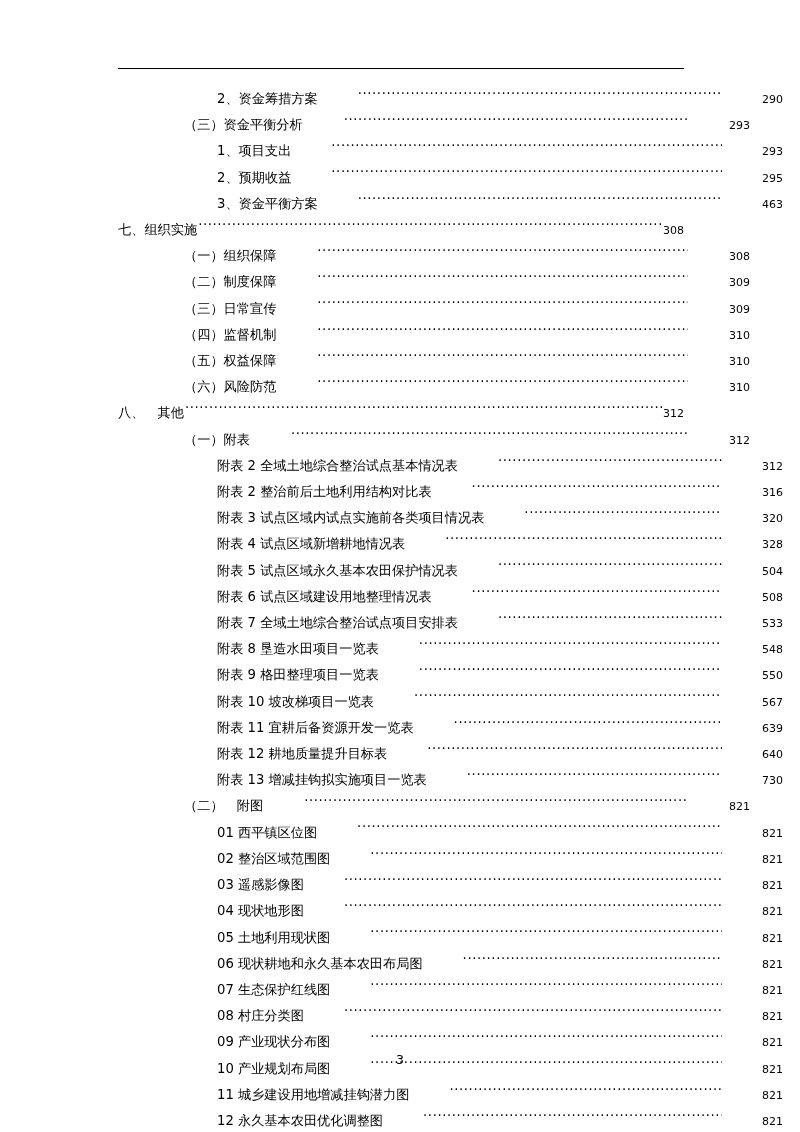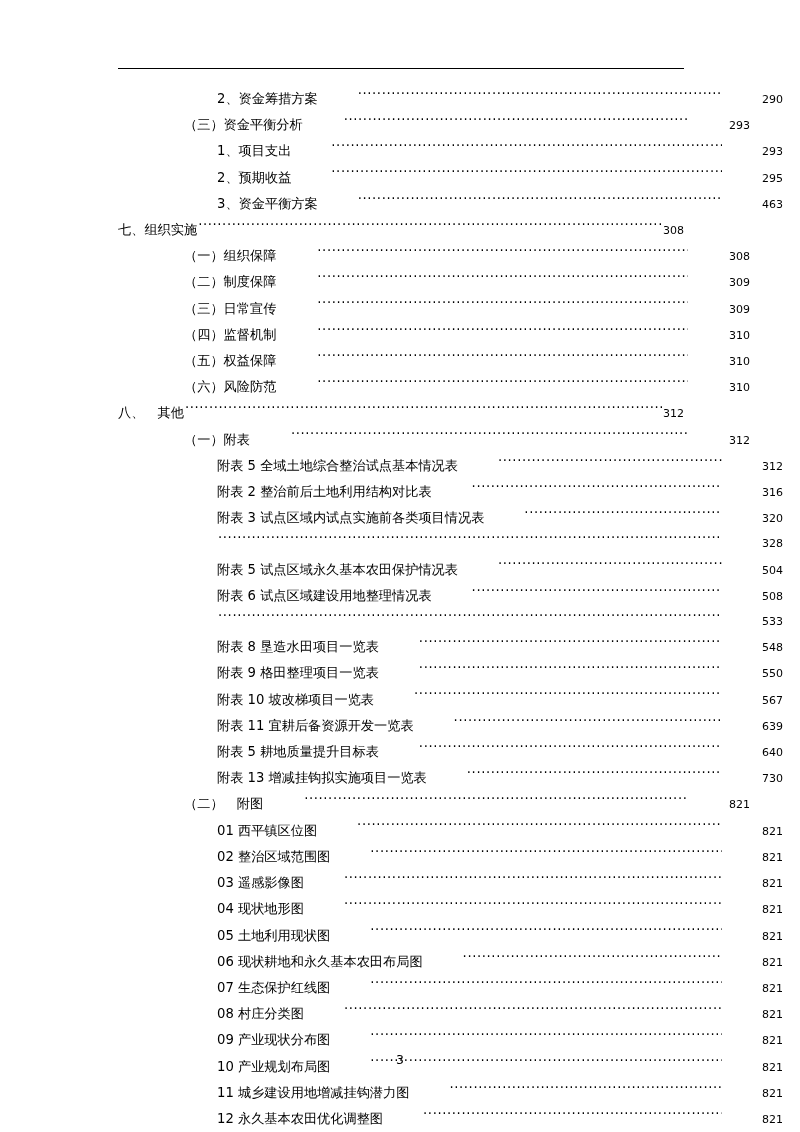--- a/index.html
+++ b/index.html
@@ -153,49 +153,51 @@
         <span class="toc-label">八、　其他</span>
         <span class="toc-dots"></span>
         <span class="toc-page">312</span>
       </div>
       <div class="toc-line lv2">
         <span class="toc-label">（一）附表</span>
         <span class="toc-dots"></span>
         <span class="toc-page">312</span>
       </div>
       <div class="toc-line lv3">
-        <span class="toc-label">附表 5 全域土地综合整治试点基本情况表</span>
+        <span class="toc-label">附表 2 全域土地综合整治试点基本情况表</span>
         <span class="toc-dots"></span>
         <span class="toc-page">312</span>
       </div>
       <div class="toc-line lv3">
         <span class="toc-label">附表 2 整治前后土地利用结构对比表</span>
         <span class="toc-dots"></span>
         <span class="toc-page">316</span>
       </div>
       <div class="toc-line lv3">
         <span class="toc-label">附表 3 试点区域内试点实施前各类项目情况表</span>
         <span class="toc-dots"></span>
         <span class="toc-page">320</span>
       </div>
       <div class="toc-line lv3">
+        <span class="toc-label">附表 4 试点区域新增耕地情况表</span>
         <span class="toc-dots"></span>
         <span class="toc-page">328</span>
       </div>
       <div class="toc-line lv3">
         <span class="toc-label">附表 5 试点区域永久基本农田保护情况表</span>
         <span class="toc-dots"></span>
         <span class="toc-page">504</span>
       </div>
       <div class="toc-line lv3">
         <span class="toc-label">附表 6 试点区域建设用地整理情况表</span>
         <span class="toc-dots"></span>
         <span class="toc-page">508</span>
       </div>
       <div class="toc-line lv3">
+        <span class="toc-label">附表 7 全域土地综合整治试点项目安排表</span>
         <span class="toc-dots"></span>
         <span class="toc-page">533</span>
       </div>
       <div class="toc-line lv3">
         <span class="toc-label">附表 8 垦造水田项目一览表</span>
         <span class="toc-dots"></span>
         <span class="toc-page">548</span>
       </div>
       <div class="toc-line lv3">
         <span class="toc-label">附表 9 格田整理项目一览表</span>
@@ -206,21 +208,21 @@
         <span class="toc-label">附表 10 坡改梯项目一览表</span>
         <span class="toc-dots"></span>
         <span class="toc-page">567</span>
       </div>
       <div class="toc-line lv3">
         <span class="toc-label">附表 11 宜耕后备资源开发一览表</span>
         <span class="toc-dots"></span>
         <span class="toc-page">639</span>
       </div>
       <div class="toc-line lv3">
-        <span class="toc-label">附表 5 耕地质量提升目标表</span>
+        <span class="toc-label">附表 12 耕地质量提升目标表</span>
         <span class="toc-dots"></span>
         <span class="toc-page">640</span>
       </div>
       <div class="toc-line lv3">
         <span class="toc-label">附表 13 增减挂钩拟实施项目一览表</span>
         <span class="toc-dots"></span>
         <span class="toc-page">730</span>
       </div>
       <div class="toc-line lv2">
         <span class="toc-label">（二）　附图</span>

